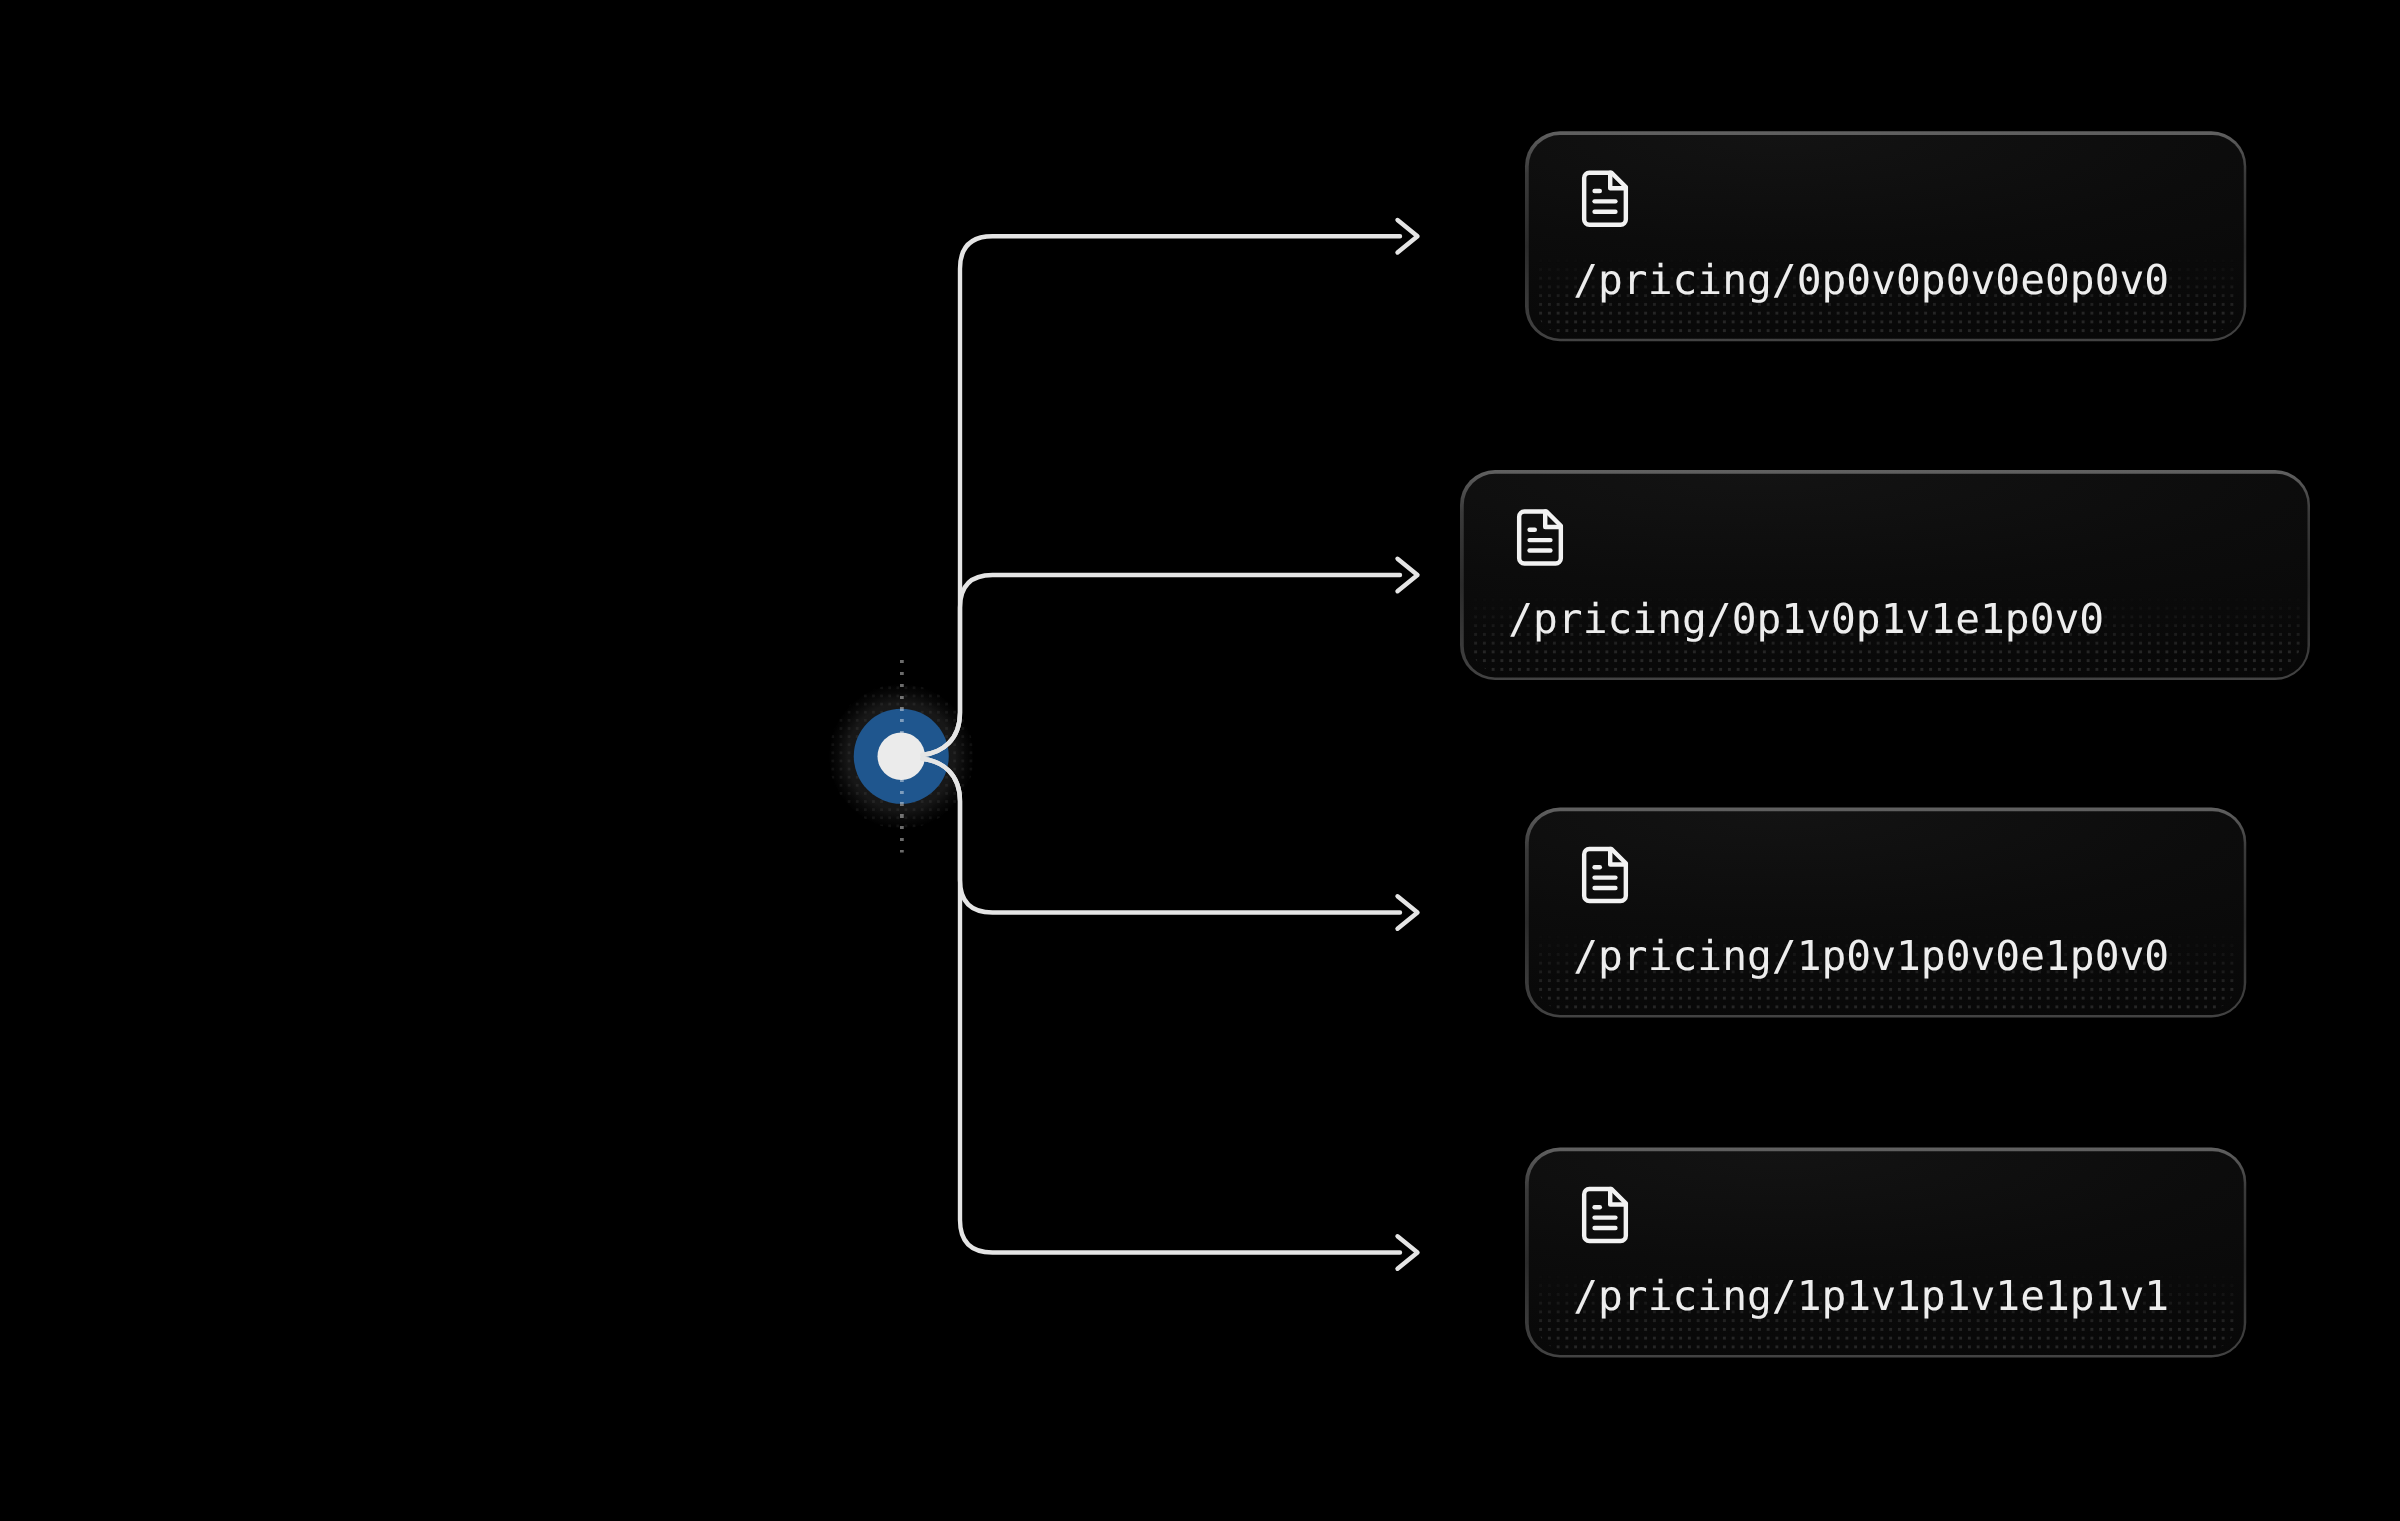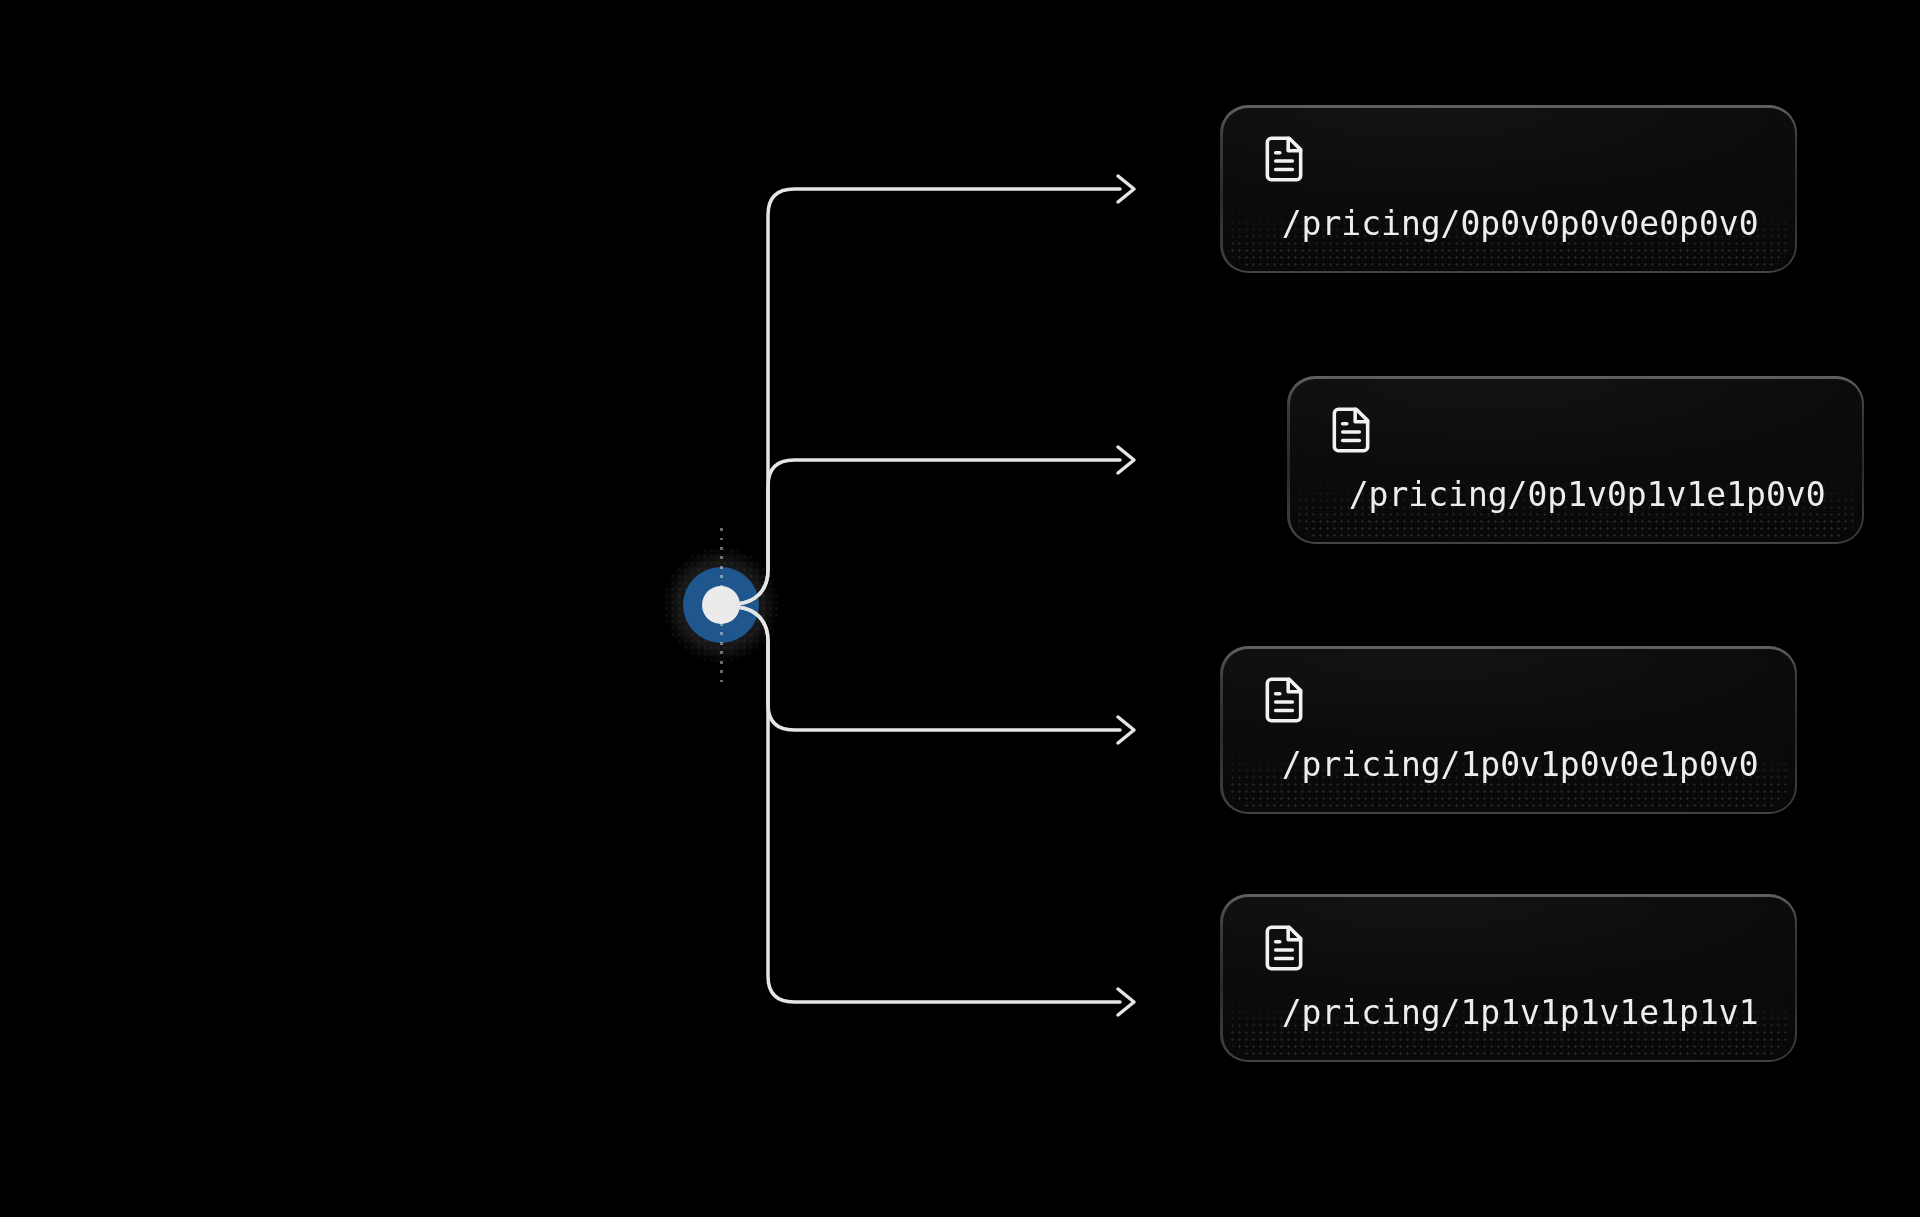--- a/index.html
+++ b/index.html
@@ -4,21 +4,20 @@
 <style>
   html,body{margin:0;padding:0;background:#000;}
   .stage{
     position:relative;width:1920px;height:1217px;background:#000;overflow:hidden;
     font-family:"DejaVu Sans Mono","Liberation Mono",monospace;
   }
   
   .node{
     position:absolute;box-sizing:border-box;border-radius:28px;padding:2.5px;z-index:1;
     background:linear-gradient(180deg,#616161 0%,#3a3a3a 20%,#2b2b2b 55%,#434343 100%);
-    text-align:right;
   }
   .node-inner{
     position:relative;width:100%;height:100%;box-sizing:border-box;border-radius:25px;
     background:radial-gradient(140% 120% at 35% 0%,#131313 0%,#0c0c0c 45%,#070707 100%);
     display:flex;flex-direction:column;justify-content:space-between;
     padding:26px 36px 28px 36px;overflow:hidden;
   }
   .node-dots{
     position:absolute;left:6px;right:6px;bottom:4px;height:62px;border-radius:0 0 22px 22px;
     background-image:radial-gradient(circle,#262626 1.1px,transparent 1.4px);
@@ -68,21 +67,21 @@
         <polyline points="14 2 14 8 20 8"></polyline>
         <line x1="16" y1="13" x2="8" y2="13"></line>
           <line x1="16" y1="17" x2="8" y2="17"></line>
         <polyline points="10 9 9 9 8 9"></polyline>
       </svg>
       <div class="path-label target-label">/pricing/0p0v0p0v0e0p0v0</div>
       <div class="node-dots"></div>
     </div>
   </div>
 
-  <div class="node" style="left:1287px;top:376px;width:577px;height:168px">
+  <div class="node" style="left:1168px;top:376px;width:680px;height:168px">
     <div class="node-inner">
       <svg class="icon" width="50" height="50" viewBox="0 0 24 24" fill="none" stroke="#f2f2f2" stroke-width="1.7" stroke-linecap="round" stroke-linejoin="round">
         <path d="M14.5 2H6a2 2 0 0 0-2 2v16a2 2 0 0 0 2 2h12a2 2 0 0 0 2-2V7.5L14.5 2z"></path>
         <polyline points="14 2 14 8 20 8"></polyline>
         <line x1="16" y1="13" x2="8" y2="13"></line>
           <line x1="16" y1="17" x2="8" y2="17"></line>
         <polyline points="10 9 9 9 8 9"></polyline>
       </svg>
       <div class="path-label target-label">/pricing/0p1v0p1v1e1p0v0</div>
       <div class="node-dots"></div>
@@ -96,21 +95,21 @@
         <polyline points="14 2 14 8 20 8"></polyline>
         <line x1="16" y1="13" x2="8" y2="13"></line>
           <line x1="16" y1="17" x2="8" y2="17"></line>
         <polyline points="10 9 9 9 8 9"></polyline>
       </svg>
       <div class="path-label target-label">/pricing/1p0v1p0v0e1p0v0</div>
       <div class="node-dots"></div>
     </div>
   </div>
 
-  <div class="node" style="left:1220px;top:894px;width:577px;height:168px">
+  <div class="node" style="left:1220px;top:918px;width:577px;height:168px">
     <div class="node-inner">
       <svg class="icon" width="50" height="50" viewBox="0 0 24 24" fill="none" stroke="#f2f2f2" stroke-width="1.7" stroke-linecap="round" stroke-linejoin="round">
         <path d="M14.5 2H6a2 2 0 0 0-2 2v16a2 2 0 0 0 2 2h12a2 2 0 0 0 2-2V7.5L14.5 2z"></path>
         <polyline points="14 2 14 8 20 8"></polyline>
         <line x1="16" y1="13" x2="8" y2="13"></line>
           <line x1="16" y1="17" x2="8" y2="17"></line>
         <polyline points="10 9 9 9 8 9"></polyline>
       </svg>
       <div class="path-label target-label">/pricing/1p1v1p1v1e1p1v1</div>
       <div class="node-dots"></div>

